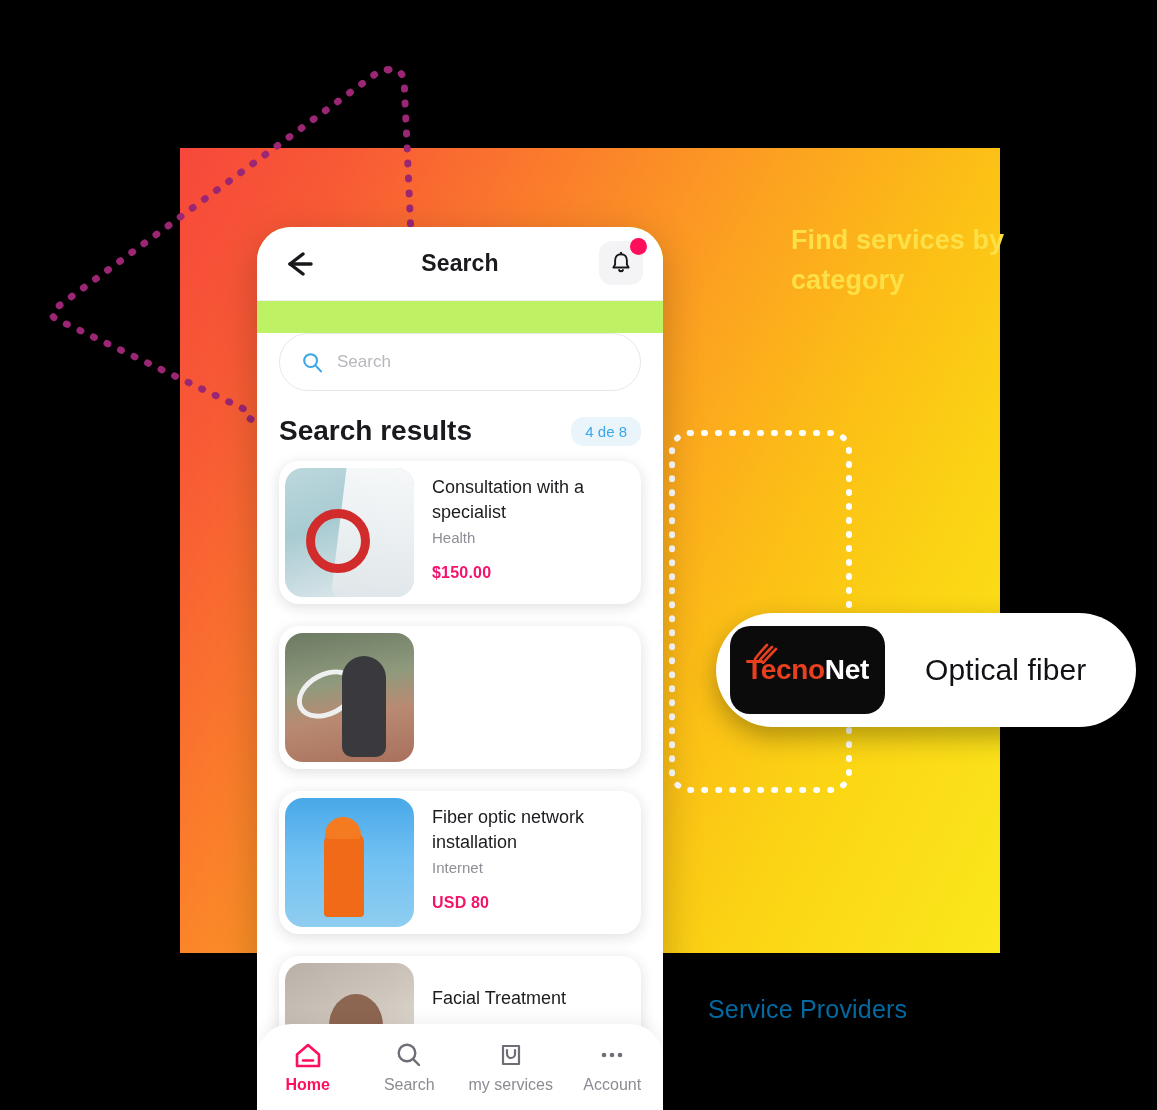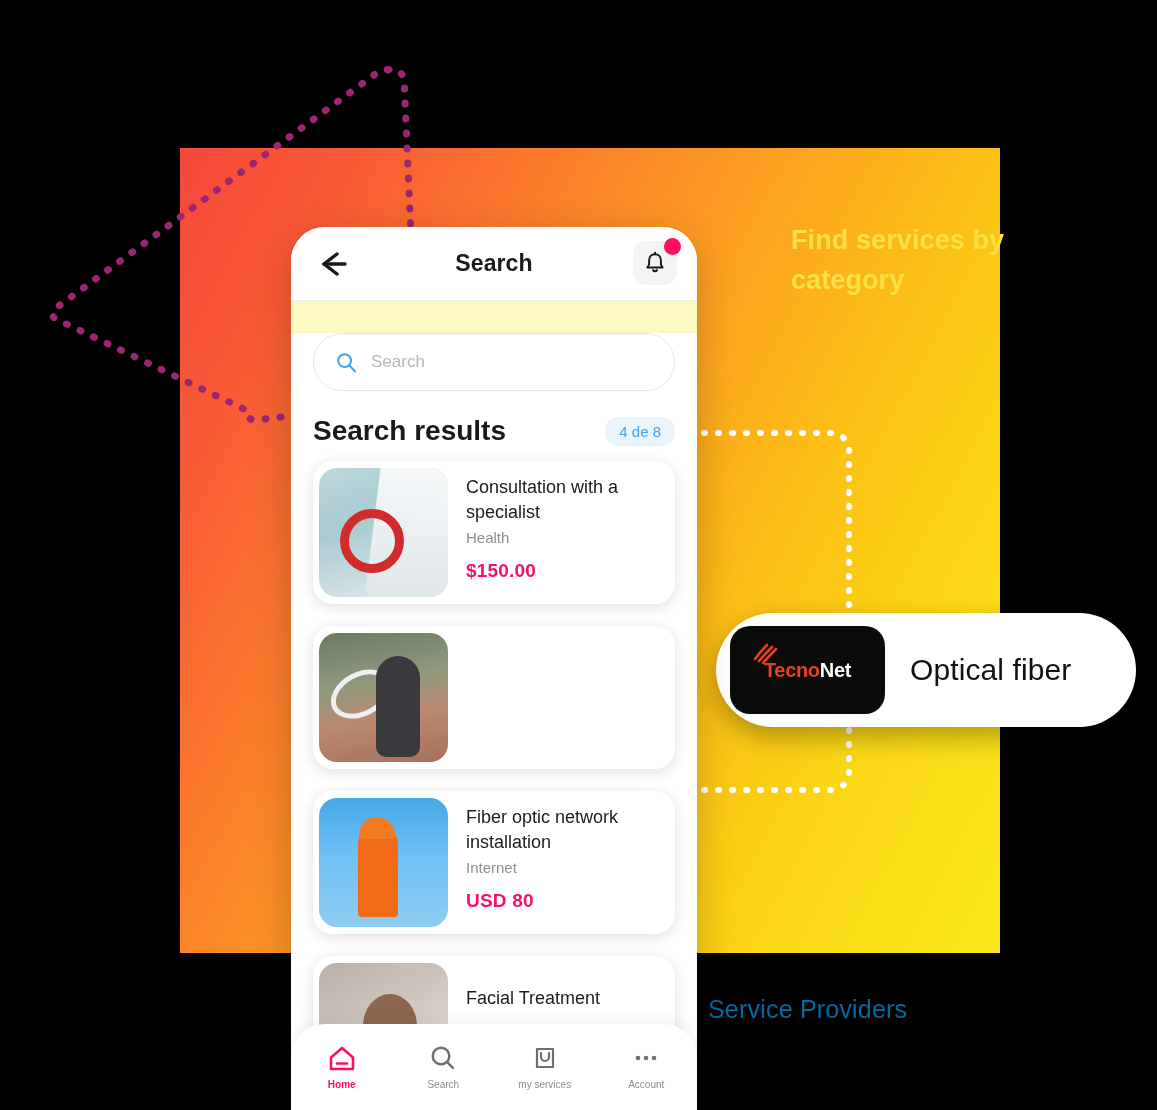--- a/index.html
+++ b/index.html
@@ -48,37 +48,36 @@
     background: #ffffff; border-radius: 57px;
     box-shadow: 0 10px 26px rgba(0,0,0,.30);
     display: flex; align-items: center; padding-left: 14px;
   }
   .logo-badge {
     width: 155px; height: 88px; background: #0b0b0b;
     border-radius: 20px; position: relative;
     display: flex; align-items: center; justify-content: center;
     flex: 0 0 auto;
   }
-  .logo-text { font-size: 20px; font-weight: 700; letter-spacing: -.3px; position: relative; }
+  .logo-text { font-size: 28px; font-weight: 700; letter-spacing: -.3px; position: relative; }
   .logo-text .t1 { color: #E8401F; }
   .logo-text .t2 { color: #ffffff; }
   .wifi-arc { position: absolute; left: 20px; top: 16px; width: 30px; height: 22px; }
   .pill-label {
-    font-size: 30px; color: #111115; margin-left: 25px; letter-spacing:.1px;
+    font-size: 30px; color: #111115; margin-left: 40px; letter-spacing:.1px;
   }
 
   
   .phone {
     position: absolute; left: 257px; top: 227px;
     width: 406px; height: 883px;
-    background: #fef9c3;
+    background: #bef264;
     border-radius: 34px 34px 0 0;
     overflow: hidden;
     box-shadow: 0 12px 40px rgba(0,0,0,.22);
-    margin-left: 34px;
   }
   .phone-header {
     height: 74px; background:#fff; position: relative;
     display:flex; align-items:center; justify-content:center;
     border-bottom: 1px solid #f0f0f2;
   }
   .back-arrow { position:absolute; left: 24px; top: 22px; width: 34px; height: 30px; cursor:pointer; }
   .header-title { font-size: 23px; font-weight: 600; color:#1a1a1e; letter-spacing:.1px; }
   .bell-btn {
     position:absolute; right: 20px; top: 14px;
@@ -118,21 +117,21 @@
   .card-thumb {
     width: 129px; height: 129px; margin: 7px 0 7px 6px;
     border-radius: 18px; flex:0 0 auto; overflow:hidden; position:relative;
   }
   .card-info { padding: 14px 16px 0 18px; flex:1; min-width:0; position:relative; }
   .card-title {
     font-size: 18px; color:#1c1c20; line-height: 25px; font-weight:400;
   }
   .card-cat { font-size: 15px; color:#8e8e96; margin-top: 4px; }
   .card-price {
-    font-size: 19px; font-weight: 700; color:#F4136B;
+    font-size: 16px; font-weight: 700; color:#F4136B;
     position:absolute; left: 18px; bottom: 22px; letter-spacing:.2px;
   }
   .card.wide-title .card-cat { margin-top: 26px; }
 
   
   .thumb-health { background: linear-gradient(160deg,#bcd8dd 0%,#a8cbd2 40%,#e9eef0 100%); }
   .thumb-health:after{
     content:""; position:absolute; left:42%; top:-6%; width:72%; height:112%;
     background: linear-gradient(180deg,#f7f9fa,#dfe6e9); transform: rotate(7deg); border-radius: 12px;
   }
@@ -169,21 +168,21 @@
   }
 
   
   .bottom-nav {
     position:absolute; left:0; bottom:0; width: 406px; height: 86px;
     background:#fff; border-radius: 34px 34px 0 0;
     display:flex; align-items:center; justify-content:space-around;
     box-shadow: 0 -4px 18px rgba(0,0,0,.06);
   }
   .nav-item { display:flex; flex-direction:column; align-items:center; gap:7px; cursor:pointer; width: 92px;}
-  .nav-label { font-size: 10px; color:#8b8b93;text-align:right; }
+  .nav-label { font-size: 16px; color:#8b8b93;text-align:right; }
   .nav-item.active .nav-label { color:#FF0F5B; font-weight:700; }
 </style>
 </head>
 <body>
 
 <div class="stage">
 
   <div class="gradient-panel"></div>
 
   <svg class="tri-svg">

